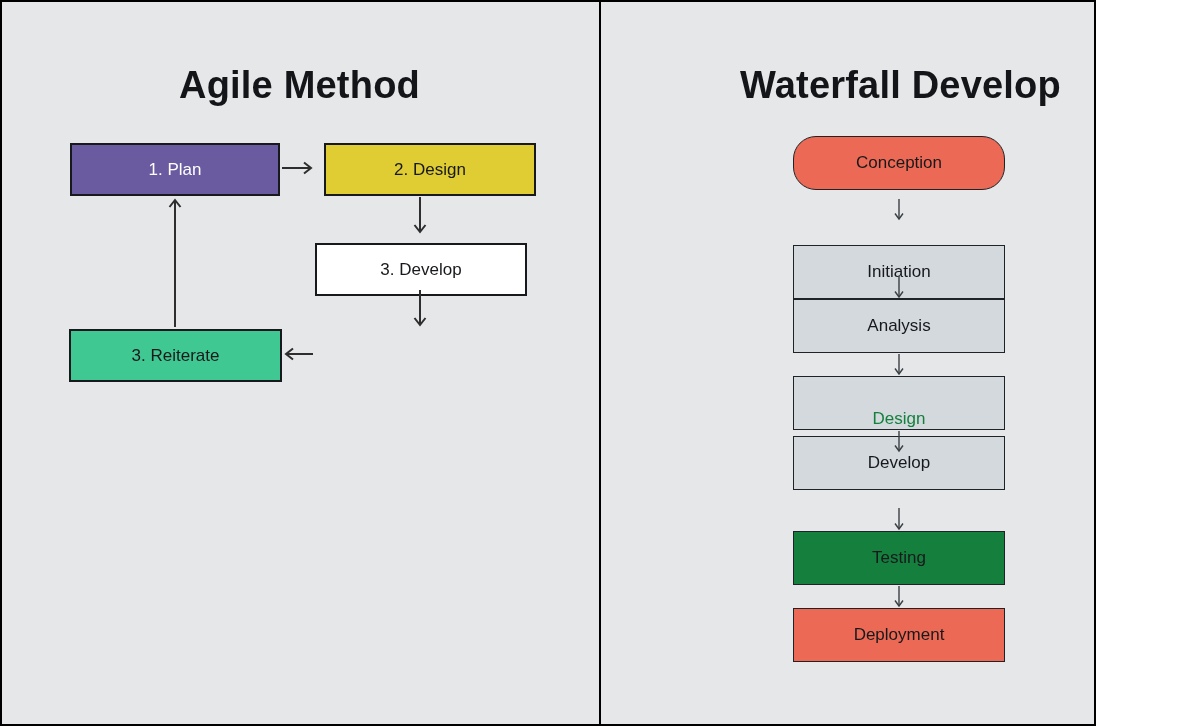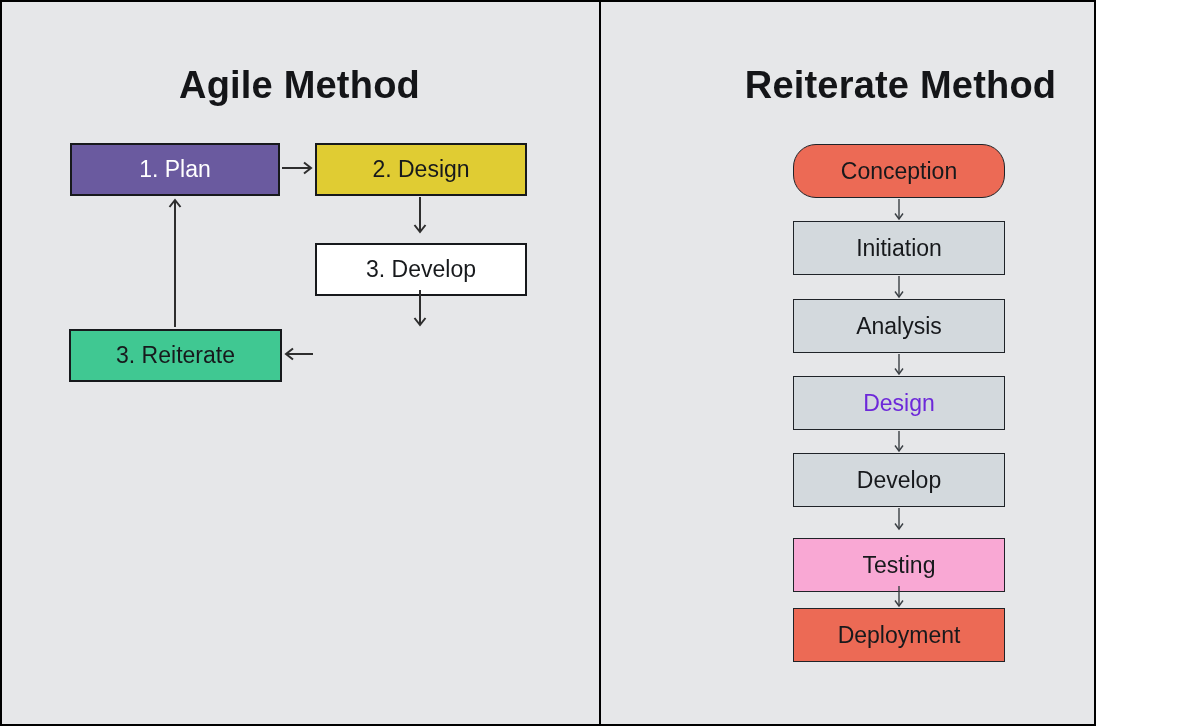--- a/index.html
+++ b/index.html
@@ -38,93 +38,93 @@
     font-weight: 700;
     letter-spacing: 0.2px;
     color: #141518;
   }
   .node {
     position: absolute;
     display: flex;
     align-items: center;
     justify-content: center;
     box-sizing: border-box;
-    font-size: 23px;
+    font-size: 17px;
     color: #17191C;
   }
   .node-l { border: 2px solid #17191C; }
   .node-r { border: 1.5px solid #1F2328; }
   .node-label { white-space: nowrap; }
 
   
   .n-plan      { left: 70px;  top: 143px; width: 210px; height: 53px; }
-  .n-design    { left: 315px; top: 143px; width: 212px; height: 53px; }
+  .n-design    { left: 324px; top: 143px; width: 212px; height: 53px; }
   .n-develop   { left: 315px; top: 236px; width: 212px; height: 53px; }
   .n-test      { left: 315px; top: 329px; width: 212px; height: 53px; }
   .n-reiterate { left: 69px;  top: 329px; width: 213px; height: 53px; }
 
   
   .n-w { left: 793px; width: 212px; height: 54px; }
-  .n-conception { top: 144px; border-radius: 23px; }
+  .n-conception { top: 136px; border-radius: 23px; }
   .n-initiation { top: 221px; }
   .n-analysis   { top: 299px; }
   .n-wdesign    { top: 376px; }
-  .n-wdevelop   { top: 453px; }
+  .n-wdevelop   { top: 436px; }
   .n-testing    { top: 531px; }
   .n-deployment { top: 608px; }
 
   .arrow-layer {
     position: absolute; inset: 0;
     width: 1200px; height: 726px;
     z-index: 10;
     pointer-events: none;
   }
 </style>
 </head>
 <body>
 
 <div class="canvas">
 
   <section class="panel panel-agile">
     <h1 class="panel-title">Agile Method</h1>
   </section>
 
   <section class="panel panel-waterfall">
-    <h1 class="panel-title">Reiterate Method</h1>
+    <h1 class="panel-title">Waterfall Develop</h1>
   </section>
 
   <div class="node node-l n-plan" style="background-color: rgb(106, 90, 159); color: rgb(255, 255, 255);">
     <span class="node-label">1. Plan</span>
   </div>
   <div class="node node-l n-design" style="background-color: rgb(224, 204, 51); color: rgb(23, 25, 28);">
     <span class="node-label">2. Design</span>
   </div>
   <div class="node node-l n-develop" style="background-color: #ffffff; color: rgb(23, 25, 28); margin-top: 7px;">
     <span class="node-label">3. Develop</span>
   </div>
   <div class="node node-l n-reiterate" style="background-color: rgb(64, 200, 146); color: rgb(23, 25, 28);">
     <span class="node-label">3. Reiterate</span>
   </div>
 
   <div class="node node-r n-w n-conception" style="background-color: rgb(236, 106, 85); color: rgb(23, 25, 28);">
     <span class="node-label">Conception</span>
   </div>
-  <div class="node node-r n-w n-initiation" style="background-color: rgb(211, 217, 221); color: rgb(23, 25, 28);">
+  <div class="node node-r n-w n-initiation" style="background-color: rgb(211, 217, 221); color: rgb(23, 25, 28); margin-top: 24px;">
     <span class="node-label">Initiation</span>
   </div>
   <div class="node node-r n-w n-analysis" style="background-color: rgb(211, 217, 221); color: rgb(23, 25, 28);">
     <span class="node-label">Analysis</span>
   </div>
-  <div class="node node-r n-w n-wdesign" style="background-color: rgb(211, 217, 221); color: #6d28d9;">
+  <div class="node node-r n-w n-wdesign" style="background-color: rgb(211, 217, 221); color: #15803d; align-items: flex-end;">
     <span class="node-label">Design</span>
   </div>
   <div class="node node-r n-w n-wdevelop" style="background-color: rgb(211, 217, 221); color: rgb(23, 25, 28);">
     <span class="node-label">Develop</span>
   </div>
-  <div class="node node-r n-w n-testing" style="background-color: #f9a8d4; color: rgb(23, 25, 28); margin-top: 7px;">
+  <div class="node node-r n-w n-testing" style="background-color: #15803d; color: rgb(23, 25, 28);">
     <span class="node-label">Testing</span>
   </div>
   <div class="node node-r n-w n-deployment" style="background-color: rgb(236, 106, 85); color: rgb(23, 25, 28);">
     <span class="node-label">Deployment</span>
   </div>
 
   <svg class="arrow-layer" viewBox="0 0 1200 726" xmlns="http://www.w3.org/2000/svg">
     <defs>
       <marker id="head-l" markerUnits="userSpaceOnUse" markerWidth="18" markerHeight="18" refX="9" refY="9" orient="auto">
         <path d="M2,3.5 L9,9 L2,14.5" fill="none" stroke="#2E2E2E" stroke-width="2"></path>

